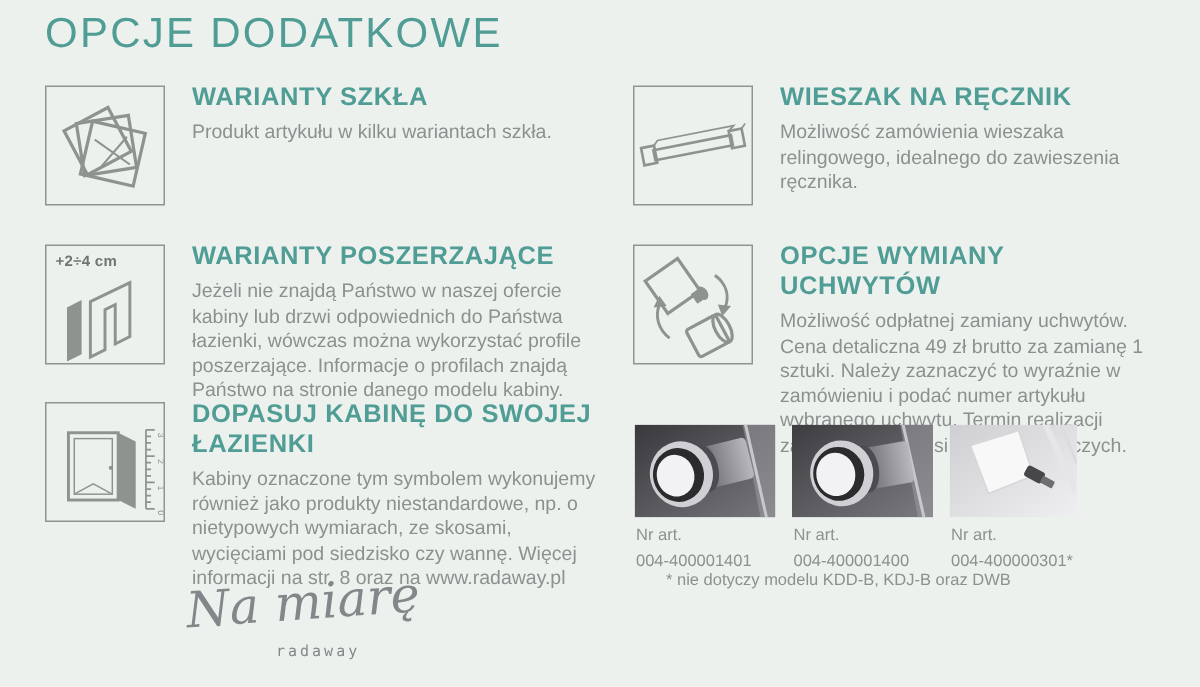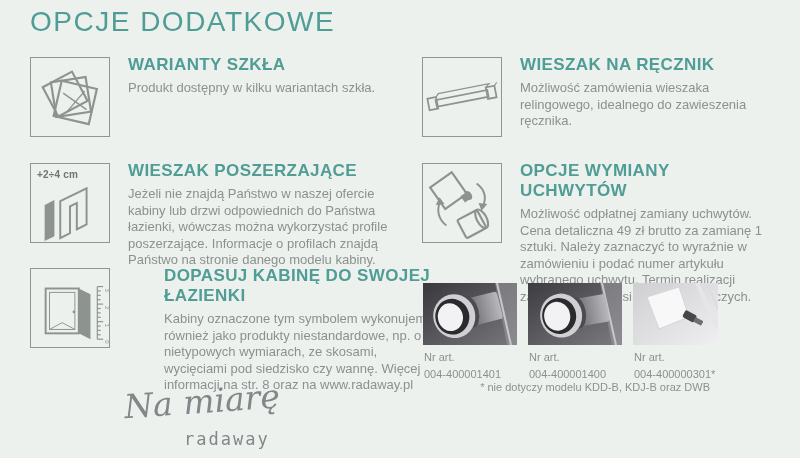--- a/index.html
+++ b/index.html
@@ -24,43 +24,43 @@
   .feature-text{position:absolute;}
   .feature-heading{
     font-size:17px; color:#4f9d95; font-weight:700;
     letter-spacing:0.4px; line-height:20px; margin:0 0 5px 0;
   }
   .feature-body{
     font-size:13px; color:#8b918e; line-height:16.5px; margin:0;
   }
   .b1{left:30px; top:57px;}   .t1{left:128px; top:55px;  width:272px;}
   .b2{left:30px; top:163px;}  .t2{left:128px; top:161px; width:276px;}
-  .b3{left:30px; top:268px;}  .t3{left:128px; top:266px; width:272px;margin-left:36px;}
+  .b3{left:30px; top:268px;}  .t3{left:128px; top:266px; width:272px;}
   .b4{left:422px; top:57px;}  .t4{left:520px; top:55px;  width:240px;}
   .b5{left:422px; top:163px;} .t5{left:520px; top:161px; width:252px;}
   .photo{position:absolute; top:283px; height:62px; overflow:hidden;}
   .p1{left:423px; width:94px;}
   .p2{left:528px; width:94px;}
   .p3{left:633px; width:85px;}
   .art{position:absolute; top:349px; font-size:11px; color:#8b918e; line-height:17px;}
   .a1{left:424px;} .a2{left:529px;} .a3{left:634px;}
   .art span{display:block;}
   .footnote{
-    position:absolute; left:404px; top:381px; width:306px;
-    text-align:right; font-size:11px; color:#8b918e;
+    position:absolute; left:444px; top:381px; width:306px;
+    text-align:left; font-size:11px; color:#8b918e;
   }
   .logo-script{
     position:absolute; left:124px; top:381px; width:180px;
     font-family:"DejaVu Serif", serif; font-style:italic;
     font-size:33px; color:#82878a; transform:rotate(-4deg); white-space:nowrap;
   }
   .logo-brand{
     position:absolute; left:184px; top:429px;
     font-family:"DejaVu Sans Mono", monospace;
-    font-size:17px; letter-spacing:2px; color:#82878a;
+    font-size:10px; letter-spacing:2px; color:#82878a;
   }
 </style>
 </head>
 <body>
 
 <div id="canvas">
 
   <div class="page-title">OPCJE DODATKOWE</div>
 
   <div class="icon-box b1">
@@ -69,35 +69,35 @@
         <rect x="18" y="20" width="34" height="34" transform="rotate(-28 35 37)"></rect>
         <rect x="23" y="22" width="36" height="36" transform="rotate(-9 41 40)"></rect>
         <rect x="27" y="27" width="37" height="37" transform="rotate(13 45 45)"></rect>
         <path d="M33 36 L57 53" stroke-width="1.4"></path>
         <path d="M55 34 L37 55" stroke-width="1.4"></path>
       </g>
     </svg>
   </div>
   <div class="feature-text t1">
     <h2 class="feature-heading">WARIANTY SZKŁA</h2>
-    <p class="feature-body">Produkt dostępny w kilku wariantach szkła.</p>
+    <p class="feature-body">Produkt artykułu w kilku wariantach szkła.</p>
   </div>
 
   <div class="icon-box b2">
     <div class="icon-label">+2÷4 cm</div>
     <svg width="78" height="78" viewBox="0 0 80 80">
       <polygon points="14,42 24,37 24,74 14,79" fill="#8d938f"></polygon>
       <g fill="none" stroke="#8d938f" stroke-width="2">
         <path d="M30 38 L57 25 L57 62 L47 67 L47 40 L40 43.5 L40 71 L30 76 Z"></path>
         <path d="M40 43.5 L47 40" stroke-width="1.3"></path>
       </g>
     </svg>
   </div>
   <div class="feature-text t2">
-    <h2 class="feature-heading">WIESZAK POSZERZAJĄCE</h2>
+    <h2 class="feature-heading">WARIANTY POSZERZAJĄCE</h2>
     <p class="feature-body">Jeżeli nie znajdą Państwo w naszej ofercie kabiny lub drzwi odpowiednich do Państwa łazienki, wówczas można wykorzystać profile poszerzające. Informacje o profilach znajdą Państwo na stronie danego modelu kabiny.</p>
   </div>
 
   <div class="icon-box b3">
     <svg width="78" height="78" viewBox="0 0 80 80">
       <polygon points="49,20 61,26 61,72 49,66" fill="#8d938f"></polygon>
       <g fill="none" stroke="#8d938f" stroke-width="2">
         <rect x="15" y="20" width="34" height="46"></rect>
       </g>
       <g fill="none" stroke="#8d938f" stroke-width="1">

